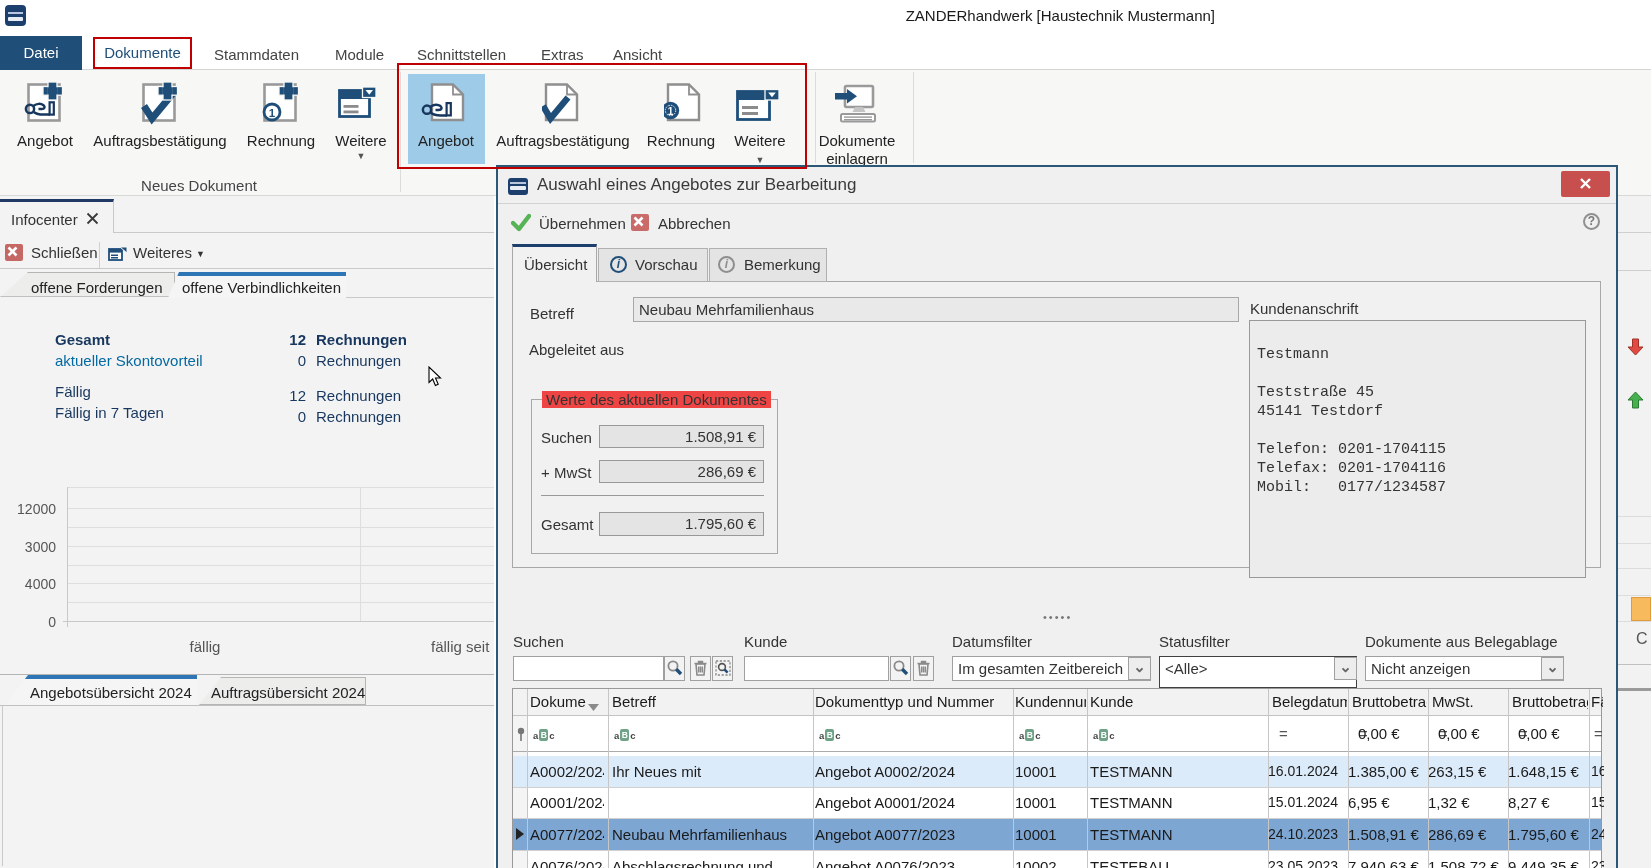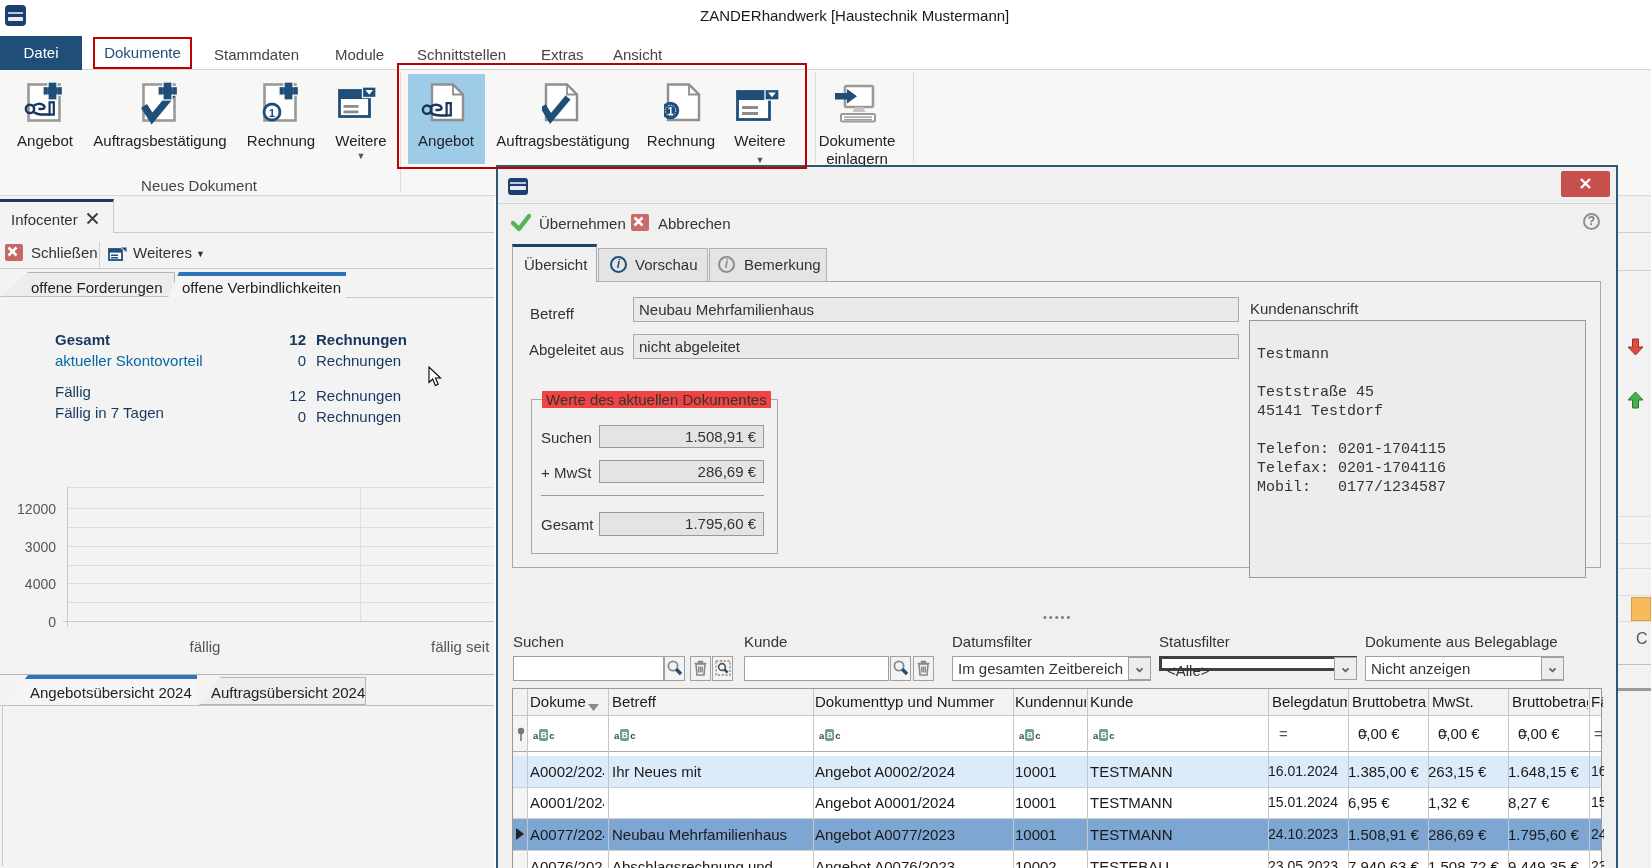--- a/index.html
+++ b/index.html
@@ -13,21 +13,21 @@
 .abc b{display:inline-block;width:9px;height:12px;background:#6fa287;color:#fff;border-radius:2px;font-size:8.5px;line-height:12px;text-align:center;margin:0 1px;font-weight:bold}
 .vl{position:absolute;top:0;width:1px;height:180px;background:#c6c6c6}
 </style></head>
 <body>
 
 <div class="abs" style="left:0;top:0;width:1651px;height:32px;background:#fff"></div>
 <div class="abs" style="left:5px;top:5px;width:21px;height:21px;background:#1c3f6e;border-radius:4px">
  <div class="abs" style="left:3px;top:7px;width:15px;height:2px;background:#b9c6dd"></div>
  <div class="abs" style="left:3px;top:12px;width:15px;height:4px;background:#e8edf5;border-radius:1px"></div>
 </div>
-<div class="abs" style="left:700px;top:7px;width:515px;text-align:left;font-size:15px;color:#1a1a1a">ZANDERhandwerk [Haustechnik Mustermann]</div>
+<div class="abs" style="left:700px;top:7px;width:515px;text-align:right;font-size:15px;color:#1a1a1a">ZANDERhandwerk [Haustechnik Mustermann]</div>
 
 <div class="abs" style="left:0;top:32px;width:1651px;height:38px;background:#fff;border-bottom:1px solid #d5d5d5"></div>
 <div class="abs" style="left:0;top:36px;width:82px;height:34px;background:#1f4e79;color:#fff;text-align:center;line-height:34px">Datei</div>
 <div class="abs" style="left:93px;top:37px;width:99px;height:32px;border:2px solid #c00000;color:#1f4e79;text-align:center;line-height:28px">Dokumente</div>
 <div class="abs" style="left:214px;top:46px;color:#444">Stammdaten</div>
 <div class="abs" style="left:335px;top:46px;color:#444">Module</div>
 <div class="abs" style="left:417px;top:46px;color:#444">Schnittstellen</div>
 <div class="abs" style="left:541px;top:46px;color:#444">Extras</div>
 <div class="abs" style="left:613px;top:46px;color:#444">Ansicht</div>
 
@@ -208,20 +208,21 @@
 <div class="abs" style="left:0;top:705px;width:494px;height:1px;background:#c0c0c0"></div>
 <div class="abs" style="left:2px;top:705px;width:1px;height:161px;background:#c9c9c9"></div>
 
 <div class="abs" style="left:496px;top:165px;width:1122px;height:707px;background:#f0f0f0;border:2px solid #2a5876;z-index:10;overflow:hidden">
 
  <div class="abs" style="left:0;top:0;width:1118px;height:37px;background:#f0f0f0;border-bottom:1px solid #d2d2d2"></div>
  <div class="abs" style="left:10px;top:11px;width:20px;height:17px;background:#1c3f6e;border-radius:3px">
   <div class="abs" style="left:2px;top:4px;width:16px;height:2px;background:#b9c6dd"></div>
   <div class="abs" style="left:2px;top:8px;width:16px;height:4px;background:#e8edf5;border-radius:1px"></div>
  </div>
+ <div class="abs" style="left:39px;top:8px;font-size:17px;color:#3a3a3a">Auswahl eines Angebotes zur Bearbeitung</div>
  <div class="abs" style="left:1063px;top:4px;width:49px;height:26px;background:#c7504f;border-radius:2px">
   <svg class="abs" style="left:18px;top:6px" width="13" height="13" viewBox="0 0 13 13">
         <path d="M2 2 L11 11 M11 2 L2 11" stroke="#fff" stroke-width="2.4"></path>
       </svg>
  </div>
 
  <svg class="abs" style="left:13px;top:46px" width="20" height="19" viewBox="0 0 20 19">
   <path d="M2 10 L8 16 L18 3" fill="none" stroke="#56b456" stroke-width="4.4" stroke-linecap="round" stroke-linejoin="round"></path>
  </svg>
  <div class="abs" style="left:41px;top:48px;color:#333">Übernehmen</div>
@@ -240,21 +241,20 @@
  <div class="abs" style="left:14px;top:77px;width:85px;height:38px;background:#f1f1f1;border:1px solid #a8a8a8;border-bottom:none;border-top:3px solid #1d3f6e"></div>
  <div class="abs" style="left:26px;top:89px;color:#333">Übersicht</div>
  <div class="abs" style="left:112px;top:89px;width:17px;height:17px;border:2px solid #1f4e79;border-radius:50%;text-align:center;line-height:13px;font-size:12px;font-weight:bold;color:#1f4e79;font-style:italic">i</div>
  <div class="abs" style="left:137px;top:89px;color:#333">Vorschau</div>
  <div class="abs" style="left:220px;top:89px;width:17px;height:17px;border:2px solid #8e8e8e;border-radius:50%;text-align:center;line-height:13px;font-size:12px;font-weight:bold;color:#8e8e8e;font-style:italic">i</div>
  <div class="abs" style="left:246px;top:89px;color:#333">Bemerkung</div>
 
  <div class="abs" style="left:32px;top:138px;color:#333">Betreff</div>
  <div class="abs" style="left:135px;top:130px;width:606px;height:25px;background:#e9e9e9;border:1px solid #a8a8a8;line-height:23px;padding-left:5px;color:#333">Neubau Mehrfamilienhaus</div>
  <div class="abs" style="left:31px;top:174px;color:#333">Abgeleitet aus</div>
- <div class="abs" style="left:135px;top:167px;width:606px;height:25px;background:#e9e9e9;border:1px solid #a8a8a8;line-height:23px;padding-left:5px;color:#333">nicht abgeleitet</div>
 
  <div class="abs" style="left:33px;top:232px;width:247px;height:155px;border:1px solid #a8a8a8"></div>
  <div class="abs" style="left:44px;top:224px;background:#ef4444;padding:0 4px;color:#333">Werte des aktuellen Dokumentes</div>
  <div class="abs" style="left:43px;top:262px;color:#333">Suchen</div>
  <div class="abs" style="left:101px;top:258px;width:165px;height:23px;background:#e4e4e4;border:1px solid #999;line-height:21px;text-align:right;padding-right:7px;color:#333">1.508,91 €</div>
  <div class="abs" style="left:43px;top:297px;color:#333">+ MwSt</div>
  <div class="abs" style="left:101px;top:293px;width:165px;height:23px;background:#e4e4e4;border:1px solid #999;line-height:21px;text-align:right;padding-right:7px;color:#333">286,69 €</div>
  <div class="abs" style="left:43px;top:328px;width:223px;height:1px;background:#999"></div>
  <div class="abs" style="left:43px;top:349px;color:#333">Gesamt</div>
  <div class="abs" style="left:101px;top:345px;width:165px;height:24px;background:#e4e4e4;border:1px solid #999;line-height:22px;text-align:right;padding-right:7px;color:#333">1.795,60 €</div>
@@ -305,21 +305,21 @@
       </svg>
     </div>
  <div class="abs ibtn" style="left:415px;top:489px">
       <svg width="19" height="23" viewBox="0 0 19 23">
         <path d="M5 7 h9 l-1 11 h-7 z" fill="none" stroke="#8a8a8a" stroke-width="1.6"></path>
         <path d="M3.5 6.5 h12 M7.5 6 h4 v-1.5 h-4 z M7.7 9.5 v6 M9.5 9.5 v6 M11.3 9.5 v6" stroke="#8a8a8a" stroke-width="1.4"></path>
       </svg>
     </div>
  <div class="abs" style="left:454px;top:489px;width:199px;height:25px;background:#fff;border:1px solid #a0a0a0;line-height:23px;padding-left:5px;color:#333">Im gesamten Zeitbereich</div>
  <div class="abs cbtn" style="left:630px;top:490px">⌄</div>
- <div class="abs" style="left:661px;top:489px;width:198px;height:15px;background:#fff;border:3px solid #404040;line-height:23px;padding-left:5px;color:#333">&lt;Alle&gt;</div>
+ <div class="abs" style="left:661px;top:489px;width:198px;height:32px;background:#fff;border:1px solid #404040;line-height:23px;padding-left:5px;color:#333">&lt;Alle&gt;</div>
  <div class="abs cbtn" style="left:836px;top:490px">⌄</div>
  <div class="abs" style="left:867px;top:489px;width:199px;height:25px;background:#fff;border:1px solid #a0a0a0;line-height:23px;padding-left:5px;color:#333">Nicht anzeigen</div>
  <div class="abs cbtn" style="left:1043px;top:490px">⌄</div>
 
  <div class="abs" style="left:14px;top:521px;width:1090px;height:182px;background:#fff;border:1px solid #999">
   <div class="abs" style="left:0;top:0;width:1088px;height:27px;background:#f2f2f2;border-bottom:1px solid #c4c4c4"></div>
   <div class="abs" style="left:0;top:27px;width:14px;height:153px;background:#f4f4f4"></div>
   <div class="abs" style="left:0;top:62px;width:1088px;height:1px;background:#aaa"></div>
   <div class="abs" style="left:0;top:67px;width:1088px;height:31px;background:#dcebfa"></div>
   <div class="abs" style="left:0;top:129px;width:1088px;height:32px;background:#7ea6d3"></div>

